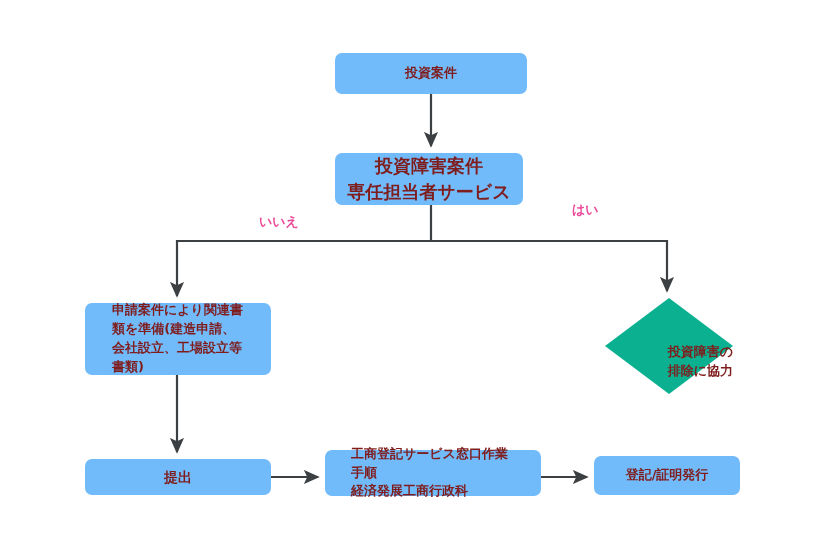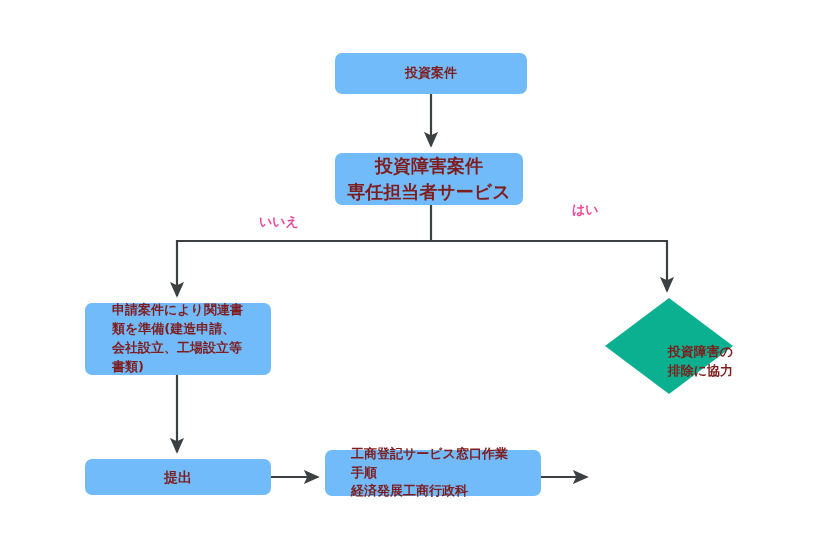--- a/index.html
+++ b/index.html
@@ -135,18 +135,21 @@
 
   <div class="node node-process" id="node-submit">
     <span>提出</span>
   </div>
 
   <div class="node node-process node-process-left" id="node-registration-desk">
     <span>工商登記サービス窓口作業手順
 経済発展工商行政科</span>
   </div>
 
+  <div class="node node-process" id="node-issue-certificate">
+    <span>登記/証明発行</span>
+  </div>
 
   <div class="edge-label" id="edge-label-no">いいえ</div>
 
   <div class="edge-label" id="edge-label-yes">はい</div>
 
 </div>
 
 </body></html>

